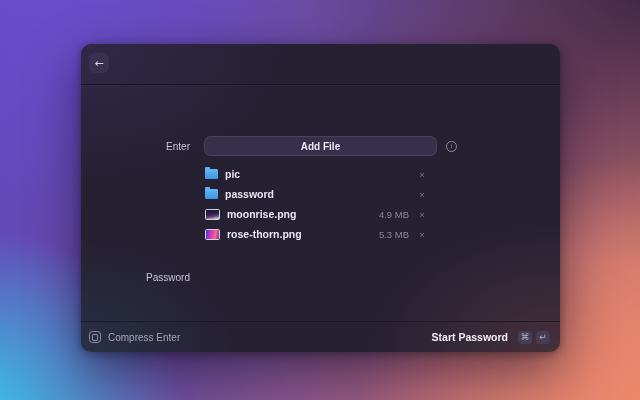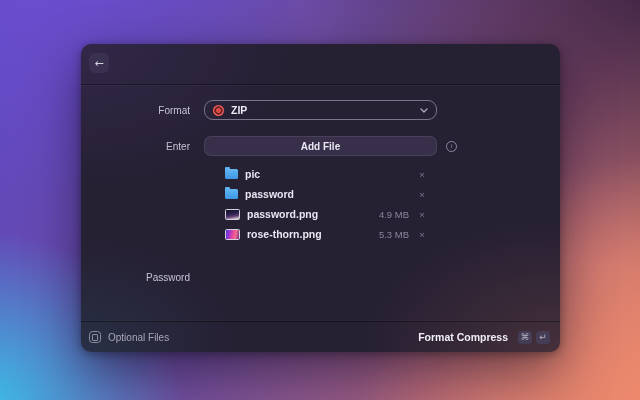--- a/index.html
+++ b/index.html
@@ -35,21 +35,21 @@
     background:radial-gradient(circle at 50% 50%, #d94a42 0 28%, #6e2028 36% 50%, #ee6054 57%);}
   .select-value{font-weight:700;font-size:10.5px;color:#edeaf4;}
   .chevron{margin-left:auto;display:flex;}
   .row-files{top:92px;height:20px;}
   .add-btn{margin-left:14px;width:233px;height:20px;box-sizing:border-box;border-radius:7px;background:#382f4a;
     border:1px solid rgba(255,255,255,.09);color:#eae7f3;font-weight:700;font-size:10px;
     display:flex;align-items:center;justify-content:center;text-align:right;}
   .info-icon{margin-left:9px;width:11px;height:11px;box-sizing:border-box;border-radius:50%;border:1px solid #8d88a0;
     color:#8d88a0;font-size:7px;line-height:9px;display:flex;align-items:center;justify-content:center;
     font-family:"Liberation Serif",serif;font-style:italic;}
-  .file-list{position:absolute;top:120px;left:144px;right:132px;}
+  .file-list{position:absolute;top:120px;left:124px;right:132px;}
   .file-row{height:20px;display:flex;align-items:center;gap:7px;}
   .thumb{width:13px;height:10px;flex:none;position:relative;border-radius:1.5px;}
   .t-folder{background:linear-gradient(180deg,#66b7f3 0%,#55acee 30%,#3f97e4 100%);border-radius:1px 1.5px 1.5px 1.5px;}
   .t-folder::before{content:"";position:absolute;left:0;top:-2px;width:5px;height:3px;border-radius:1px 1px 0 0;background:#5fb2f0;}
   .t-dark-photo,.t-pink-photo{border:1px solid #d4d2dc;width:13px;height:9px;}
   .t-dark-photo{background:linear-gradient(170deg,#131126 0%,#2c2150 45%,#5e4070 68%,#b9a3b4 88%,#ece4e8 100%);}
   .t-pink-photo{background:linear-gradient(100deg,#4a34d8 0%,#a438cc 28%,#e648a2 52%,#f06e8a 72%,#7a2a90 100%);}
   .file-name{font-size:10.5px;font-weight:600;color:#e9e6f1;}
   .file-size{margin-left:auto;font-size:9.5px;color:#8b869b;}
   .remove-btn{width:12px;text-align:center;font-size:9.5px;color:#7d7890;cursor:default;}
@@ -75,32 +75,20 @@
 
 <div class="stage">
   <div class="window">
 
     <div class="header">
       <div class="back-btn">
         <span>←</span>
       </div>
     </div>
 
-    <div class="row row-format">
-      <div class="lbl">Format</div>
-      <div class="select">
-        <span class="zip-icon"></span>
-        <span class="select-value">ZIP</span>
-        <span class="chevron">
-          <svg width="8" height="5" viewBox="0 0 8 5">
-              <polyline points="1,1 4,4 7,1" fill="none" stroke="#b0abc0" stroke-width="1.3" stroke-linecap="round" stroke-linejoin="round"></polyline>
-            </svg>
-        </span>
-      </div>
-    </div>
 
     <div class="row row-files">
       <div class="lbl">Enter</div>
       <div class="add-btn">
         <span>Add File</span>
       </div>
       <div class="info-icon">
         <span>i</span>
       </div>
     </div>
@@ -113,40 +101,40 @@
         <span class="remove-btn">×</span>
       </div>
         <div class="file-row">
         <span class="thumb t-folder"></span>
         <span class="file-name">password</span>
         <span class="file-size"></span>
         <span class="remove-btn">×</span>
       </div>
         <div class="file-row">
         <span class="thumb t-dark-photo"></span>
-        <span class="file-name">password.png</span>
+        <span class="file-name">moonrise.png</span>
         <span class="file-size">4.9 MB</span>
         <span class="remove-btn">×</span>
       </div>
         <div class="file-row">
         <span class="thumb t-pink-photo"></span>
         <span class="file-name">rose-thorn.png</span>
         <span class="file-size">5.3 MB</span>
         <span class="remove-btn">×</span>
       </div>
       </div>
 
     <div class="row row-password">
       <div class="lbl">Password</div>
     </div>
 
     <div class="footer">
       <span class="app-icon"></span>
-      <span class="app-name">Optional Files</span>
+      <span class="app-name">Compress Enter</span>
       <div class="action">
-        <span class="action-label">Format Compress</span>
+        <span class="action-label">Start Password</span>
         <span class="keycap">⌘</span>
         <span class="keycap">↵</span>
       </div>
     </div>
 
   </div>
 </div>
 
 </body></html>

